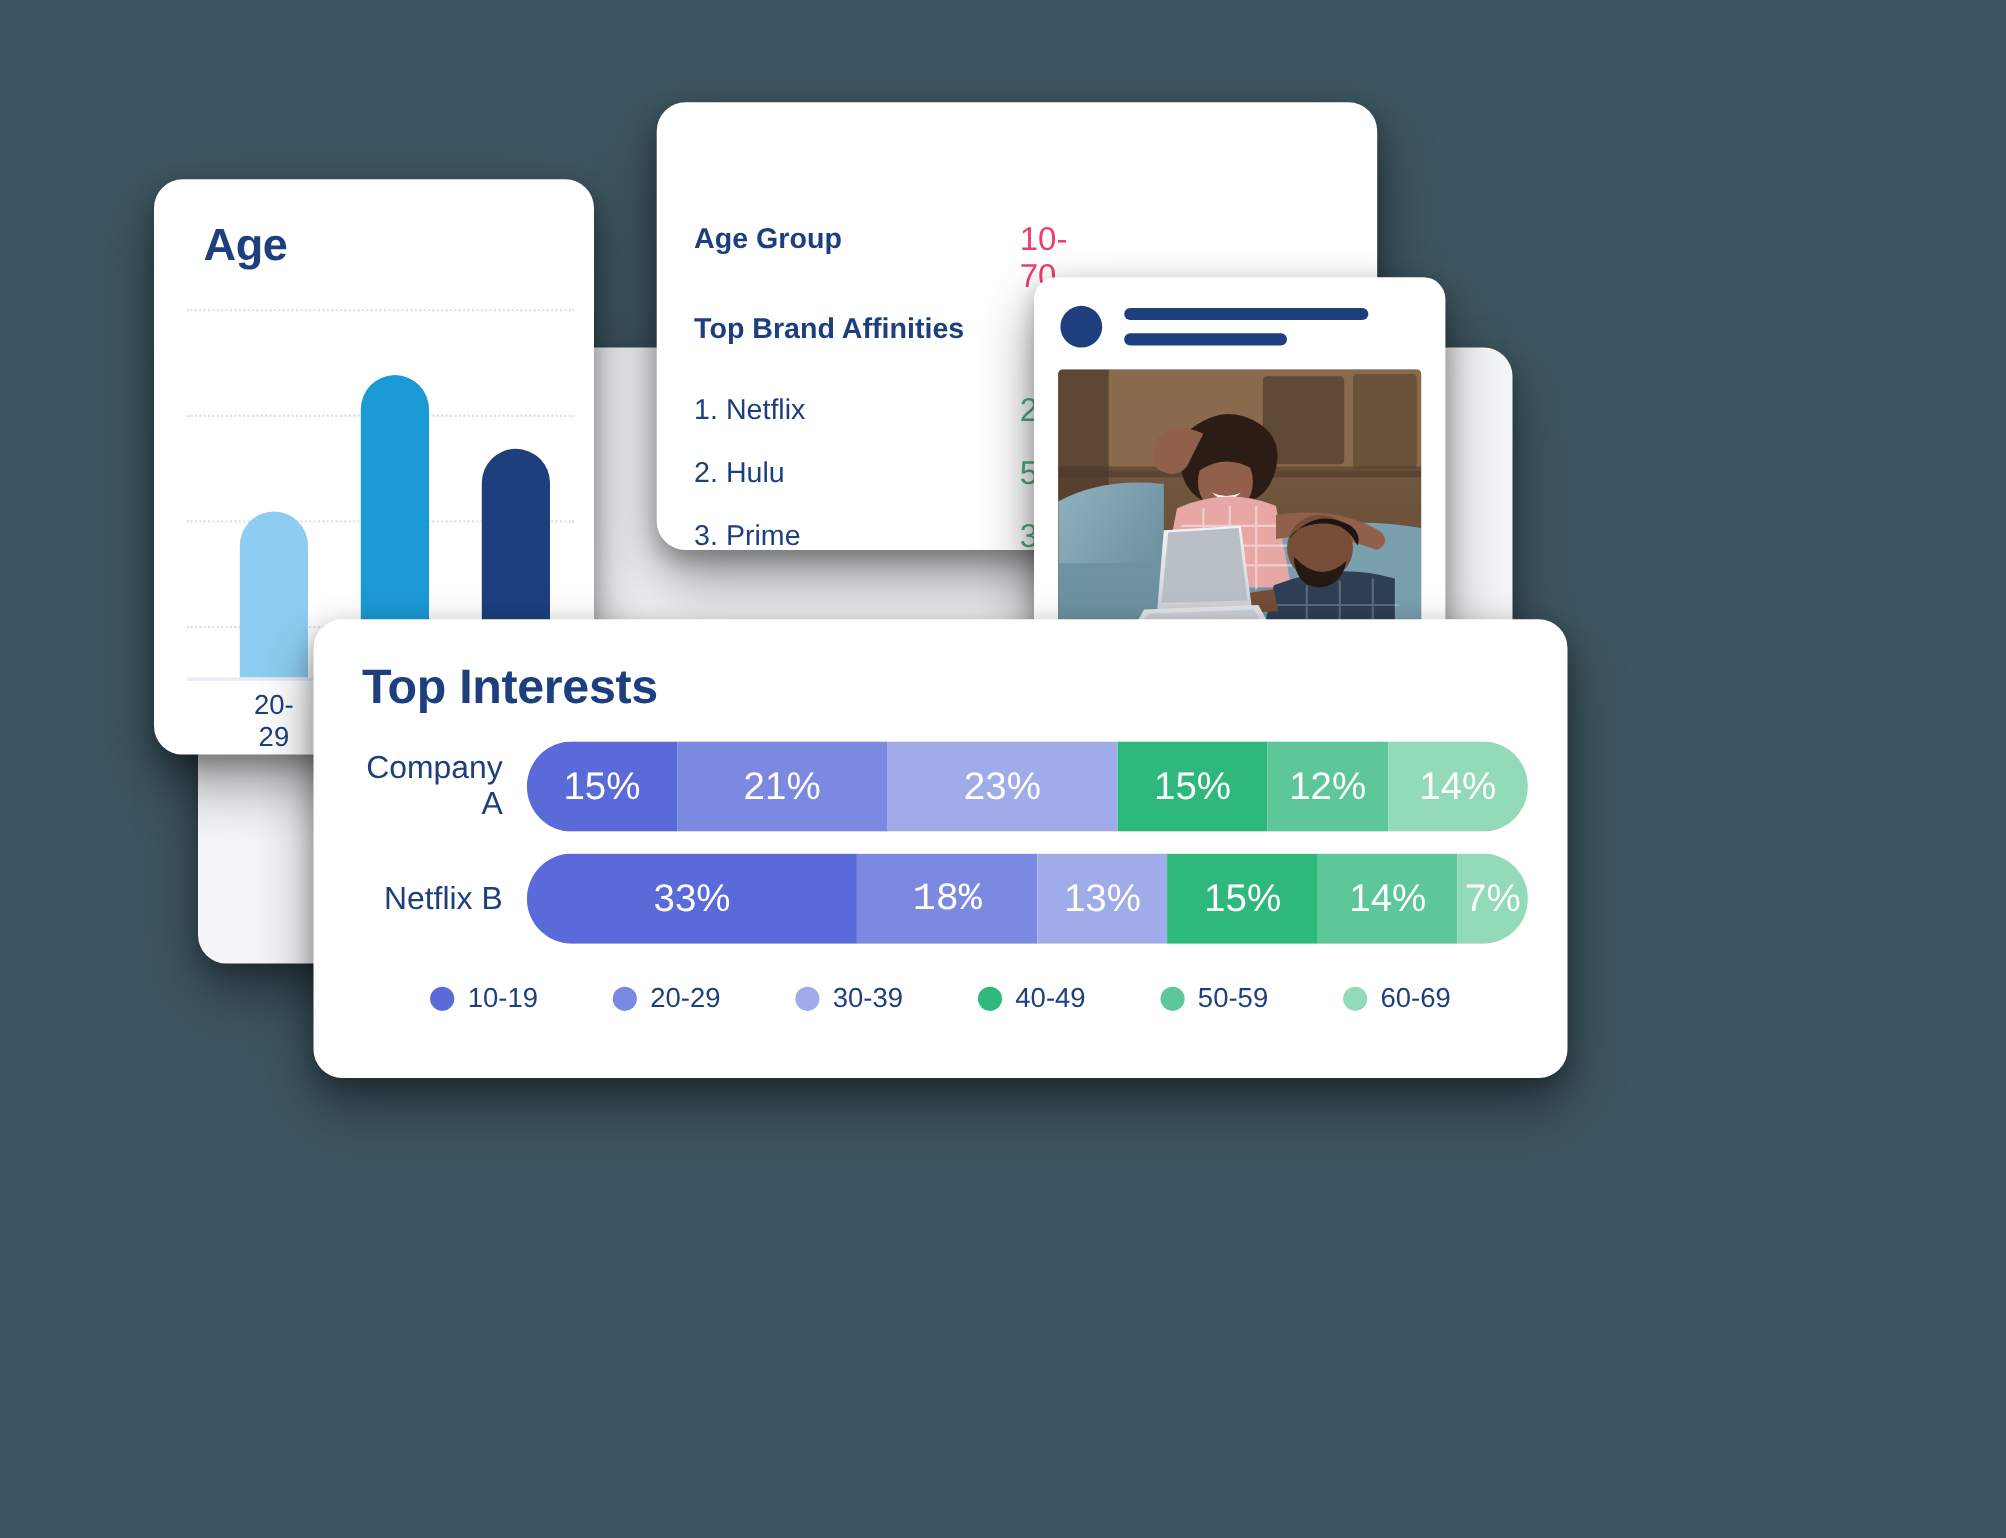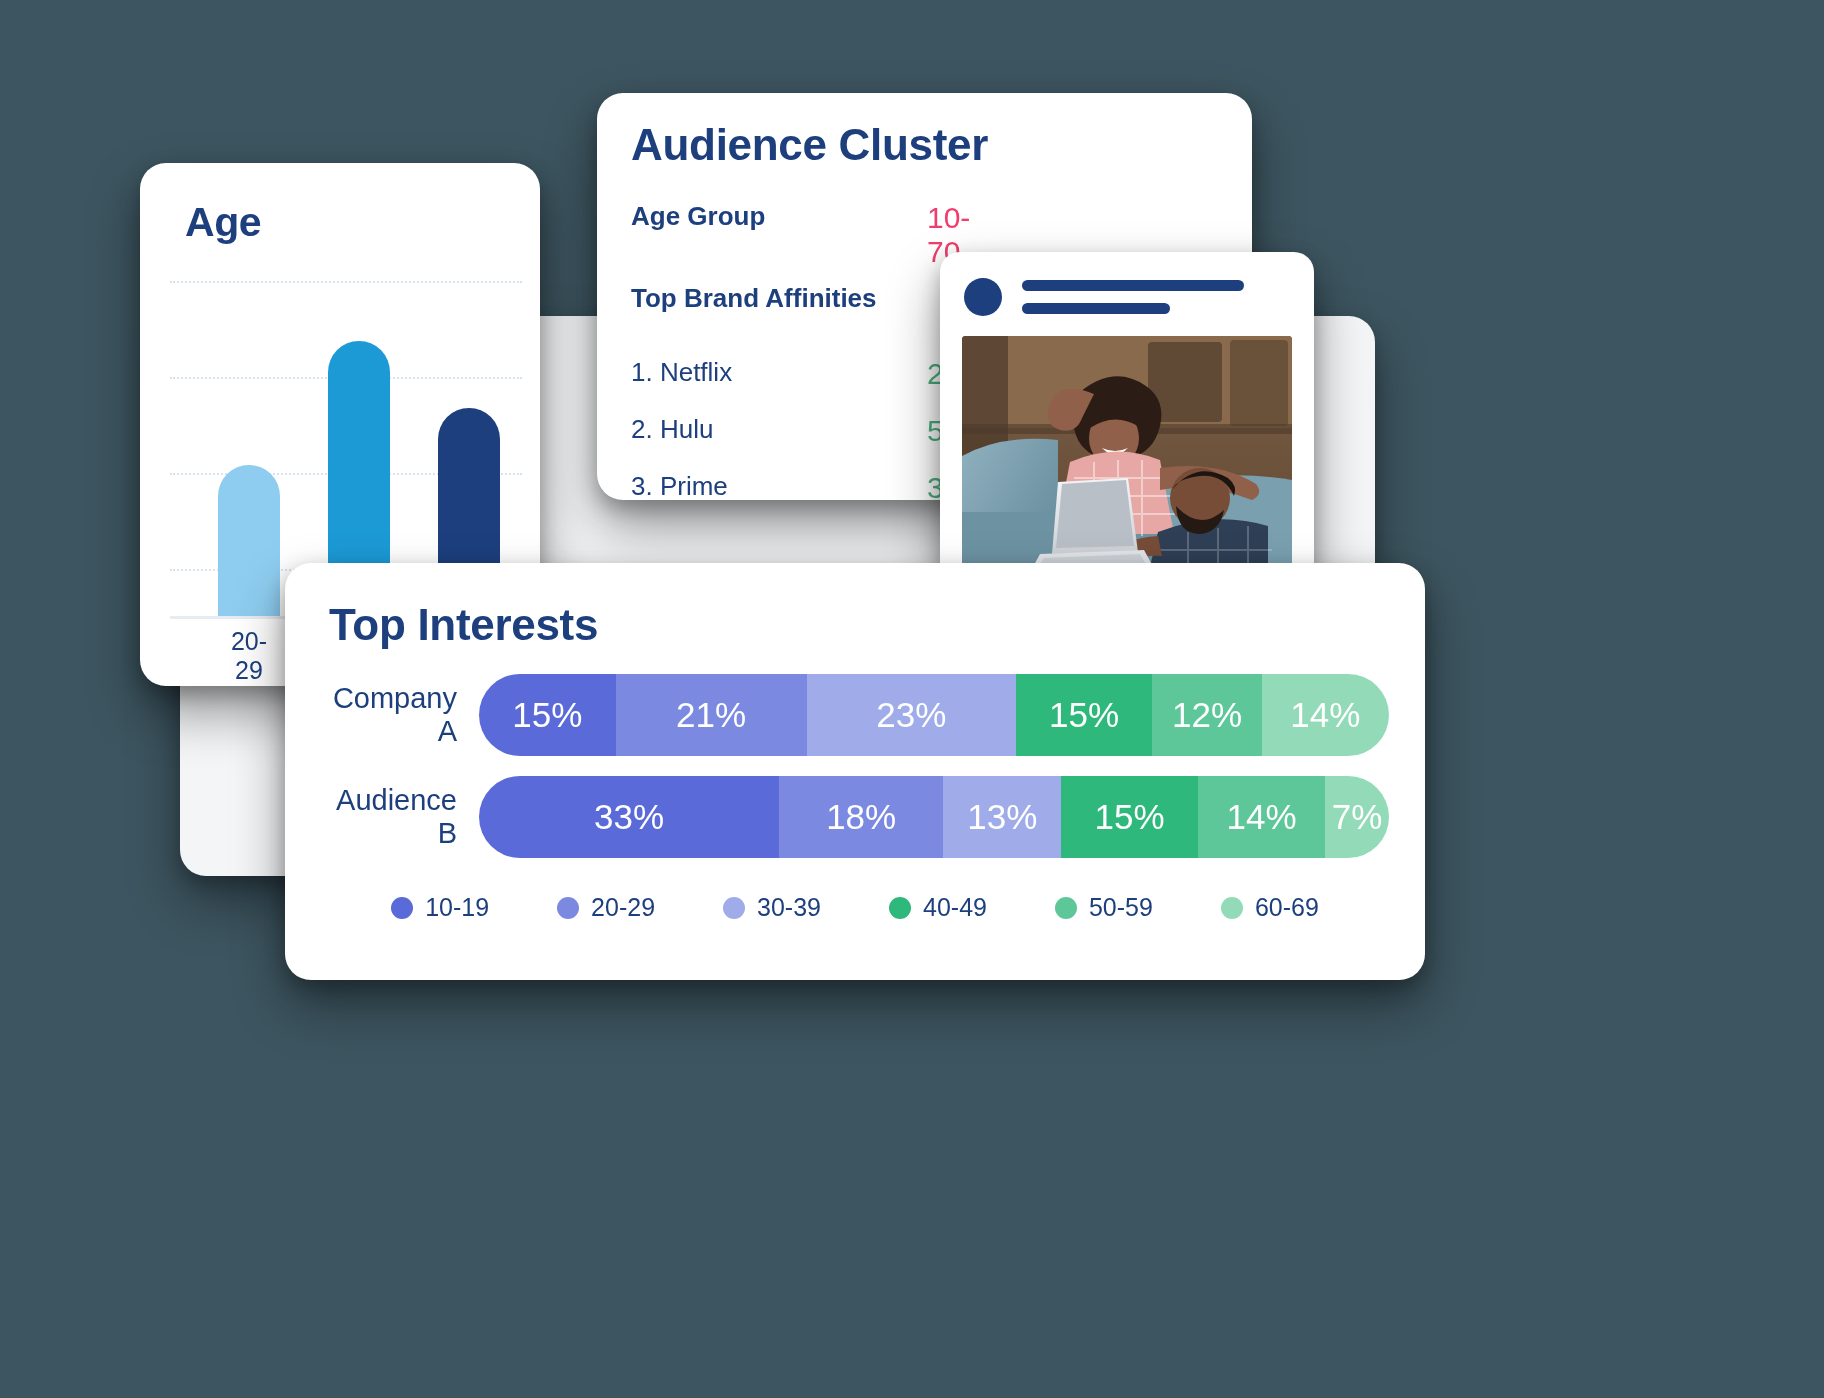--- a/index.html
+++ b/index.html
@@ -276,21 +276,20 @@
 
     <div class="age-axis"></div>
     <div class="age-ticklabels" id="age-ticklabels">
         <div class="age-ticklabel">20-29</div>
         <div class="age-ticklabel"></div>
         <div class="age-ticklabel"></div>
       </div>
   </div>
 
   <div class="card" id="audience-card">
-    <div class="card-title">Audience Cluster</div>
 
     <div class="ac-row" style="top:108px">
       <span class="ac-label bold">Age Group</span>
       <span class="ac-value pink">10-70</span>
     </div>
 
     <div class="ac-row" style="top:190px">
       <span class="ac-label bold">Top Brand Affinities</span>
     </div>
 
@@ -406,24 +405,24 @@
           <div class="ti-seg" style="flex: 15 0 0px; background: rgb(90, 106, 216);">15%</div>
           <div class="ti-seg" style="flex: 21 0 0px; background: rgb(123, 138, 224);">21%</div>
           <div class="ti-seg" style="flex: 23 0 0px; background: rgb(160, 172, 233);">23%</div>
           <div class="ti-seg" style="flex: 15 0 0px; background: rgb(46, 184, 124);">15%</div>
           <div class="ti-seg" style="flex: 12 0 0px; background: rgb(93, 199, 154);">12%</div>
           <div class="ti-seg" style="flex: 14 0 0px; background: rgb(147, 219, 184);">14%</div>
         </div>
     </div>
 
     <div class="ti-row" style="top:222px">
-      <div class="ti-rowlabel">Audience B</div>
+      <div class="ti-rowlabel">Netflix B</div>
       <div class="ti-bar" id="bar-row-1">
           <div class="ti-seg" style="flex: 33 0 0px; background: rgb(90, 106, 216);">33%</div>
-          <div class="ti-seg" style="flex: 18 0 0px; background: rgb(123, 138, 224);">18%</div>
+          <div class="ti-seg" style="flex: 18 0 0px; background: rgb(123, 138, 224); font-family: Liberation Mono, monospace;">18%</div>
           <div class="ti-seg" style="flex: 13 0 0px; background: rgb(160, 172, 233);">13%</div>
           <div class="ti-seg" style="flex: 15 0 0px; background: rgb(46, 184, 124);">15%</div>
           <div class="ti-seg" style="flex: 14 0 0px; background: rgb(93, 199, 154);">14%</div>
           <div class="ti-seg" style="flex: 7 0 0px; background: rgb(147, 219, 184);">7%</div>
         </div>
     </div>
 
     <div class="ti-legend" id="ti-legend">
         <div class="ti-legend-item">
           <span class="ti-dot" style="background: rgb(90, 106, 216);"></span>

